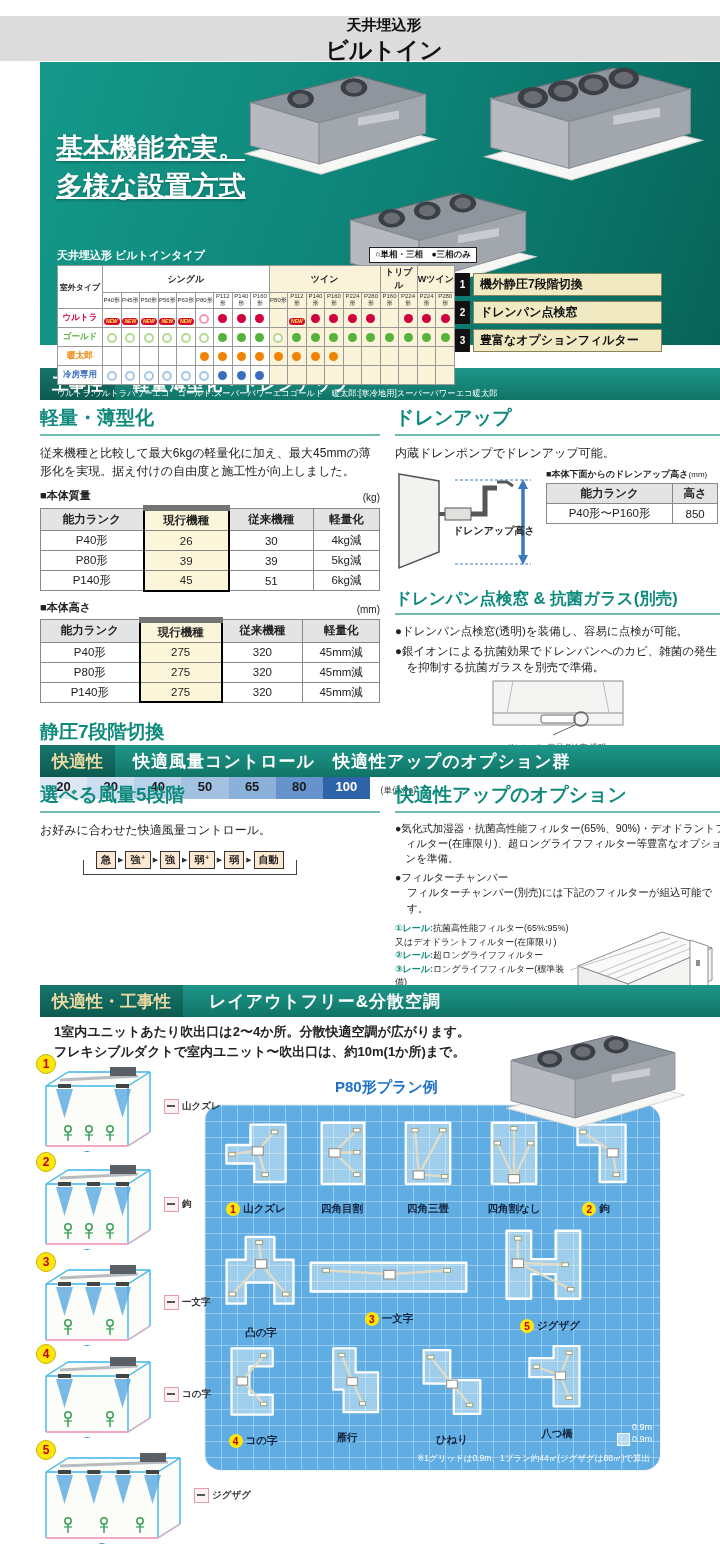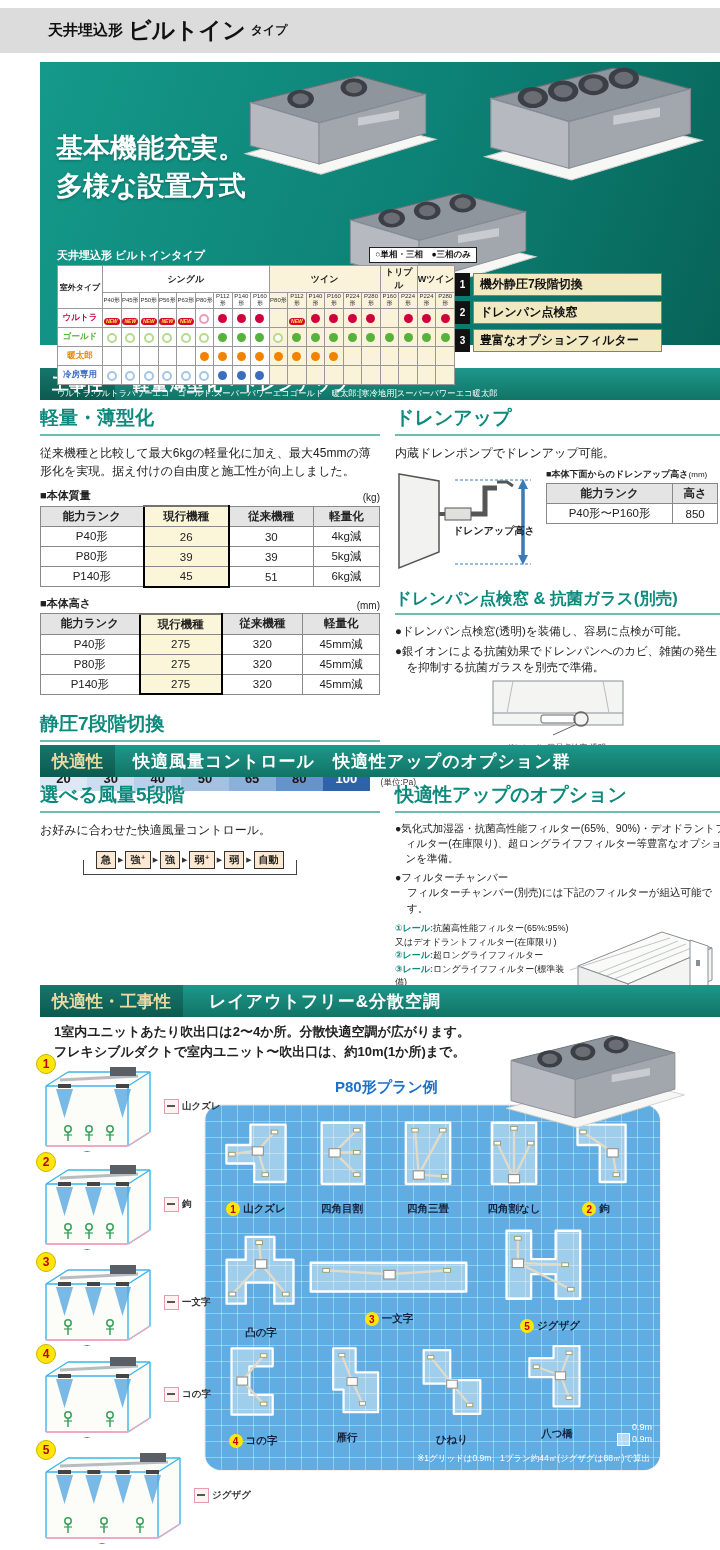--- a/index.html
+++ b/index.html
@@ -1,28 +1,28 @@
 <!DOCTYPE html>
 <html><head>
 <meta charset="utf-8">
 <style>
   html,body{margin:0;padding:0;}
   body{width:720px;height:1550px;position:relative;background:#fff;
        font-family:"Liberation Sans","DejaVu Sans",sans-serif;color:#222;overflow:hidden;}
   
-  .hdr{position:absolute;left:0;top:8px;width:720px;height:45px;background:#dcdcdc;
-       display:flex;align-items:center;padding-left:48px;box-sizing:border-box;color:#111;}
+  .hdr{position:absolute;left:0;top:16px;width:720px;height:45px;background:#dcdcdc;
+       display:flex;align-items:center;padding-left:48px;box-sizing:border-box;color:#111;flex-direction:column;}
   .hdr .t1{font-size:15px;font-weight:bold;}
   .hdr .t2{font-size:23px;font-weight:bold;margin:0 5px;}
   .hdr .t3{font-size:12px;font-weight:bold;}
   
   #hero{position:absolute;left:40px;top:62px;width:680px;height:283px;
         background:linear-gradient(110deg,#14998a 0%,#0d8175 55%,#076358 100%);}
   .headline{position:absolute;left:16px;top:68px;color:#fff;font-size:27px;font-weight:bold;
-            line-height:1.4;text-shadow:0 1px 3px rgba(0,0,0,.3);z-index:3;}
+            line-height:1.4;text-shadow:0 1px 3px rgba(0,0,0,.3);z-index:3;text-decoration:underline;}
   .acunit{position:absolute;z-index:1;}
   .lu-wrap{position:absolute;left:17px;top:186px;width:420px;z-index:4;}
   .lu-title{color:#fff;font-size:11px;font-weight:bold;margin-bottom:2px;}
   .legend{position:absolute;right:0;top:-1px;background:#fff;border:1px solid #222;
           font-size:8.5px;font-weight:bold;padding:1px 5px;color:#111;}
   table.lu{border-collapse:collapse;background:#fff;width:398px;table-layout:fixed;}
   table.lu td{border:1px solid #999;text-align:center;padding:0;height:14px;overflow:hidden;}
   table.lu .corner{font-size:8px;width:44px;font-weight:bold;background:#fff;}
   table.lu .grp{font-size:9px;font-weight:bold;height:12px;}
   table.lu .col{font-size:6px;height:9px;color:#333;}
@@ -52,21 +52,21 @@
       padding-bottom:3px;margin:0 0 8px 0;}
   .p{font-size:12px;line-height:1.5;margin:0 0 6px 0;}
   .cap{display:flex;justify-content:space-between;align-items:flex-end;font-size:11px;
        font-weight:bold;margin:8px 0 2px 0;}
   .cap .unit{font-weight:normal;font-size:10px;}
   table.spec{border-collapse:collapse;width:100%;background:#fff;}
   table.spec th,table.spec td{border:1px solid #888;font-size:11.5px;text-align:center;padding:2px 4px;}
   table.spec th{background:#e4e4e4;font-weight:bold;}
   table.spec .cur{background:#fbf6da;}
   table.spec .cl{border-left:2px solid #000;} table.spec .cr{border-right:2px solid #000;}
-  table.spec .ct{border-top:2px solid #737373;}  table.spec .cb{border-bottom:2px solid #000;}
+  table.spec .ct{border-top:6px solid #737373;}  table.spec .cb{border-bottom:2px solid #000;}
   
   .col-l{position:absolute;left:0;top:0;width:340px;}
   .col-r{position:absolute;left:355px;top:0;width:325px;}
   
   .plab{display:flex;justify-content:space-between;width:330px;font-size:11px;font-weight:bold;margin-top:4px;}
   .pbar{display:flex;width:330px;margin-top:0;}
   .pcell{flex:1;height:26px;display:flex;align-items:center;justify-content:center;
          font-size:13px;font-weight:bold;color:#1a1a1a;}
   .punit{font-size:8.5px;color:#333;text-align:right;width:376px;margin-top:-14px;}
   

